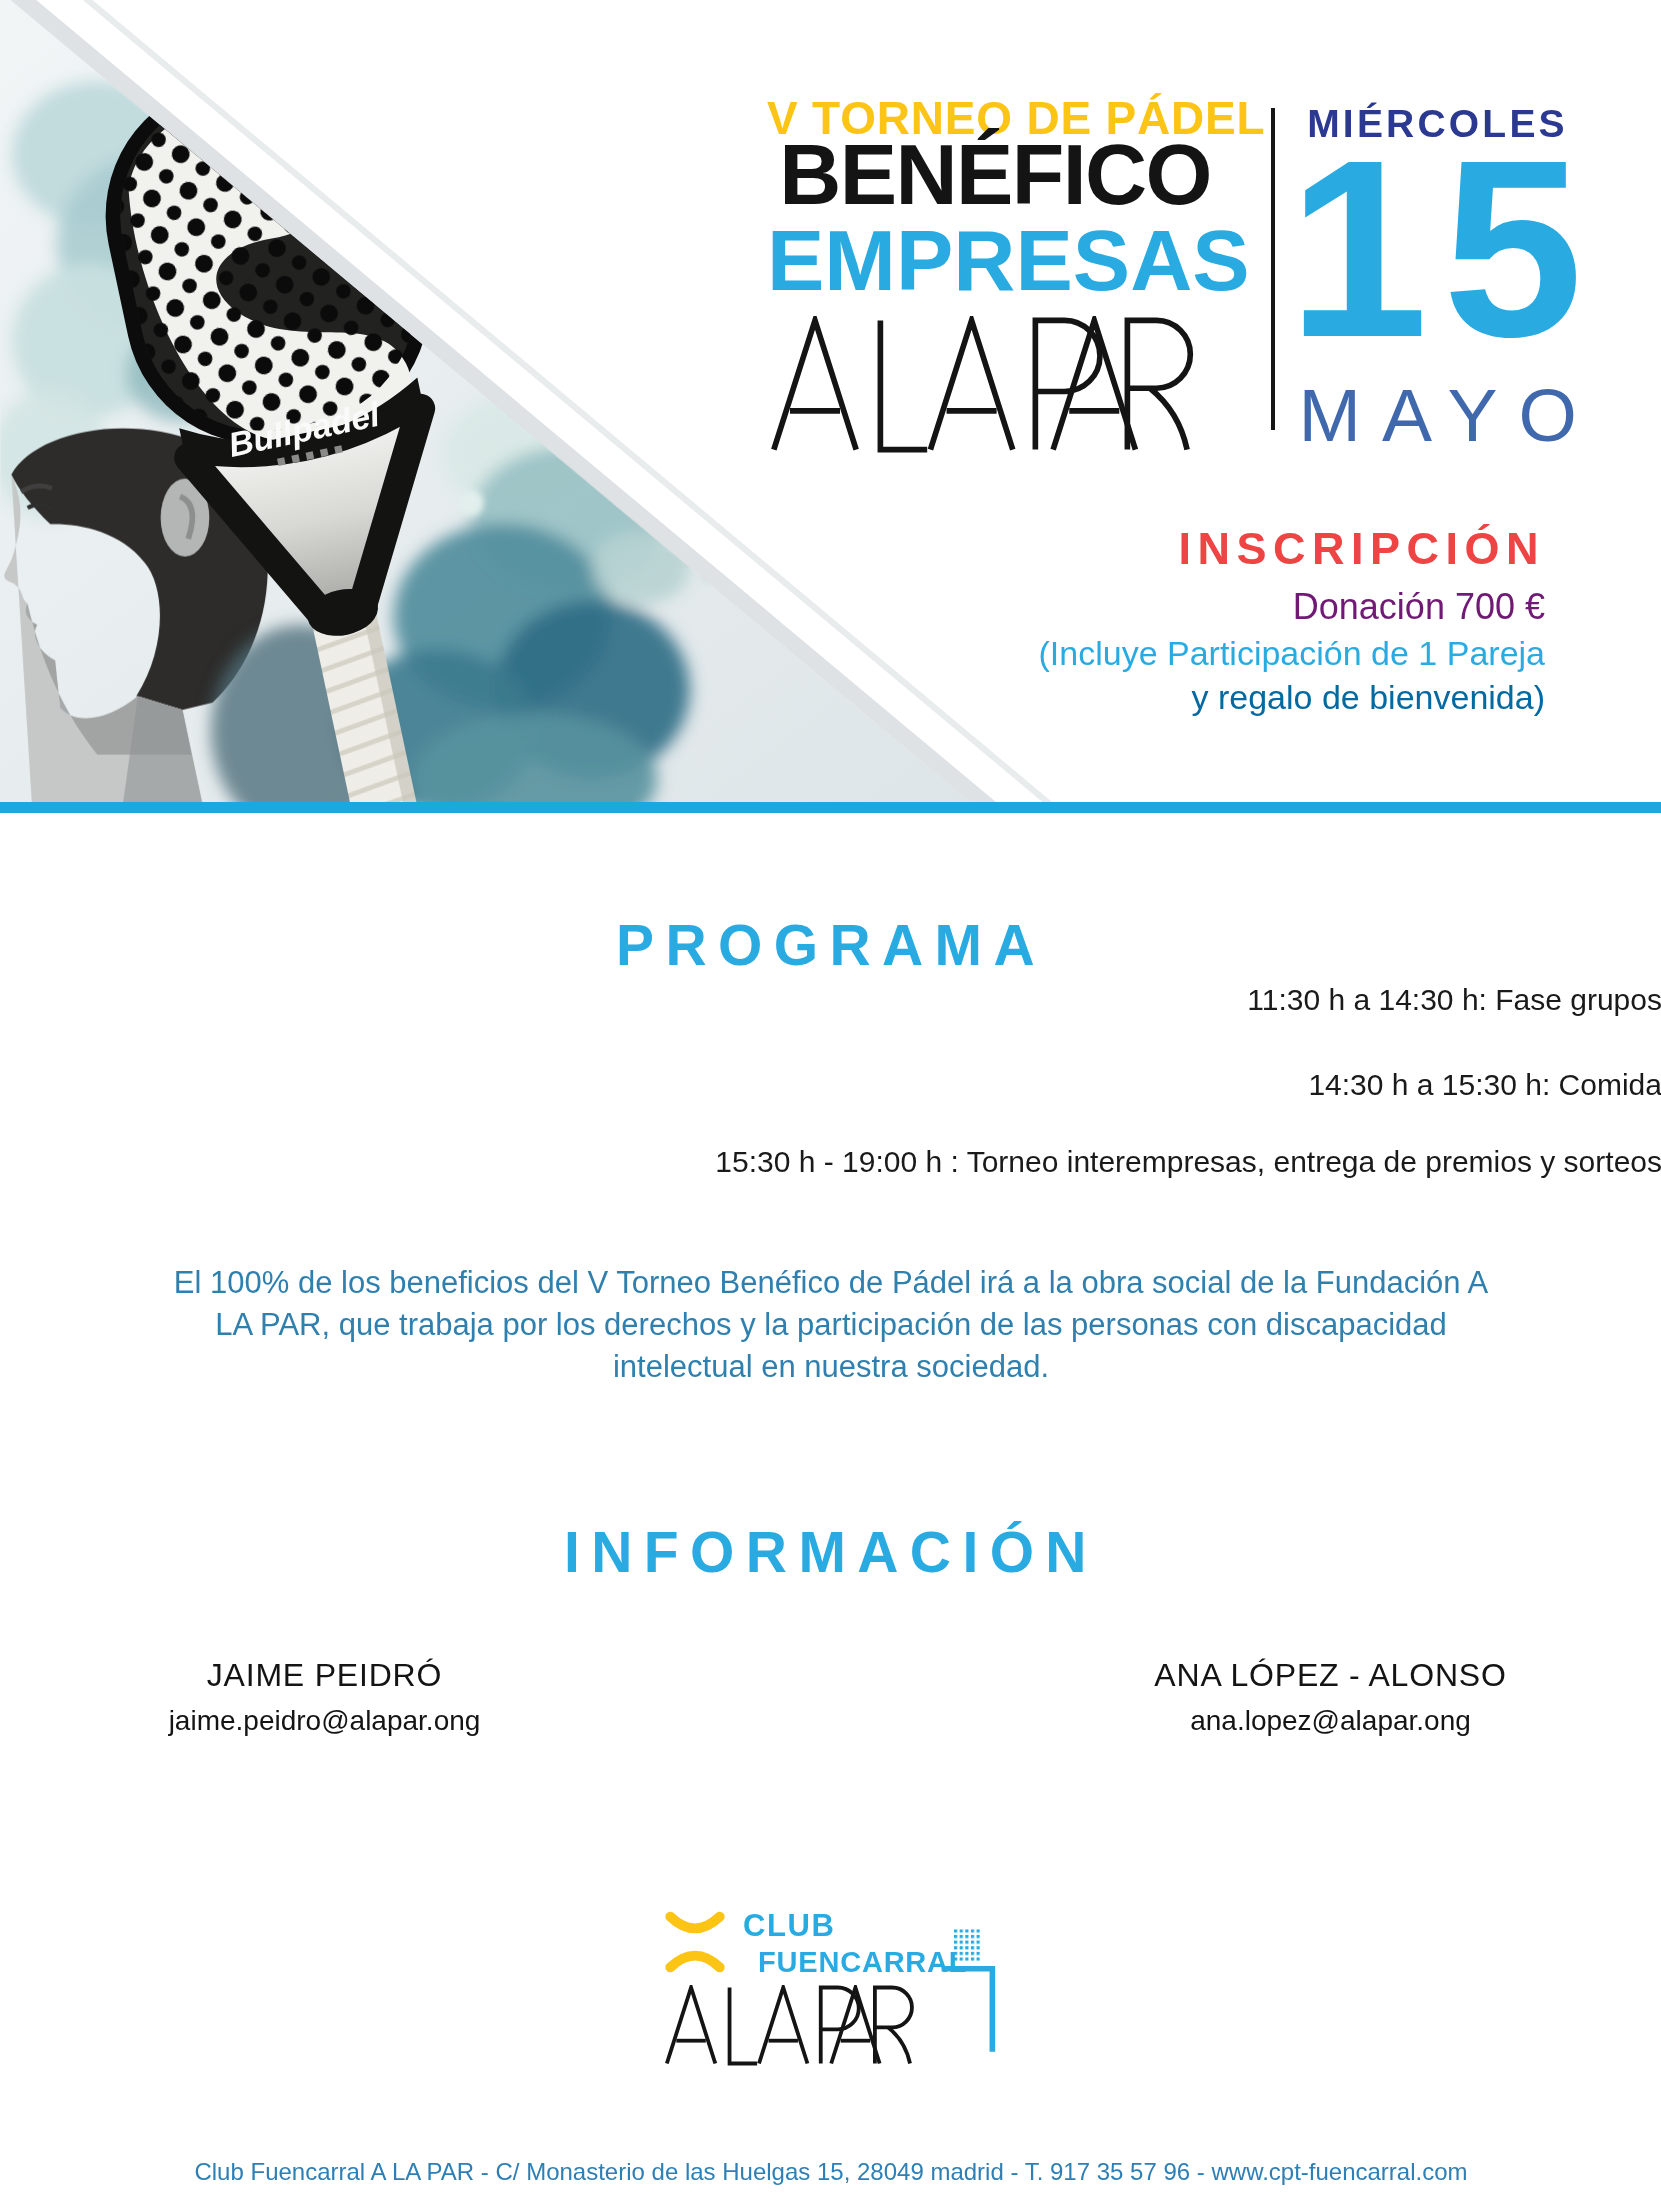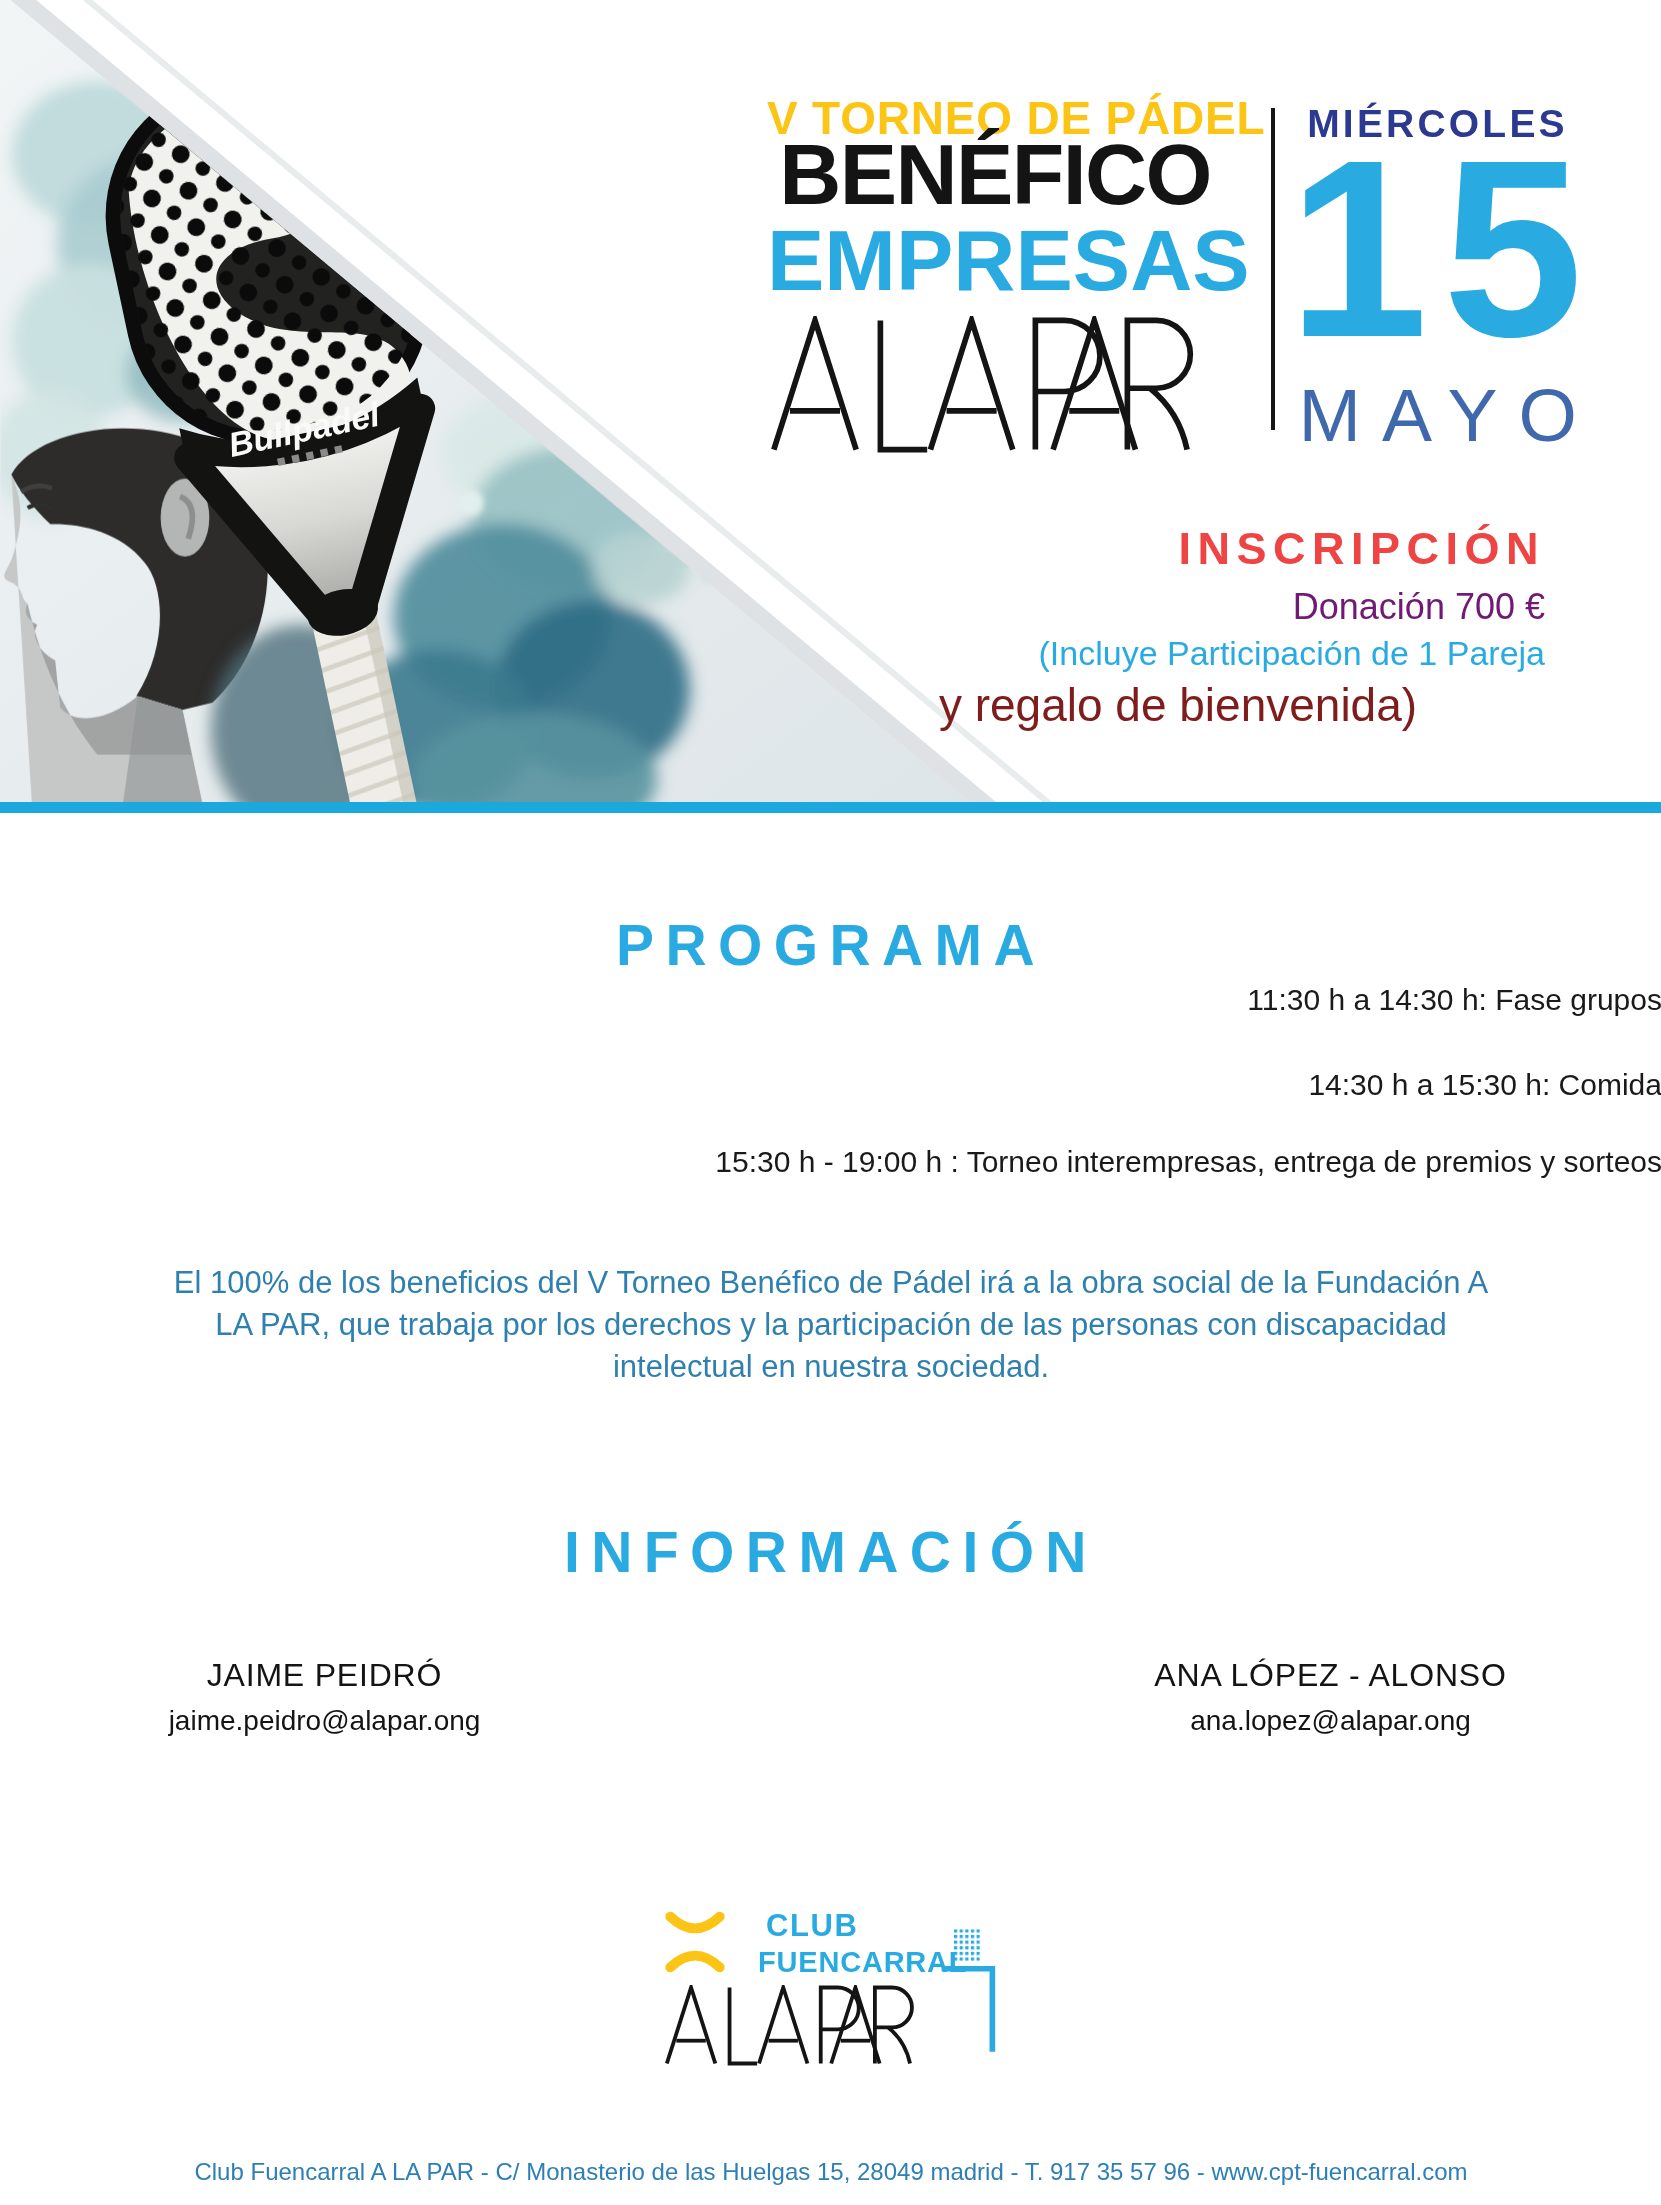--- a/index.html
+++ b/index.html
@@ -30,22 +30,22 @@
   .month{position:absolute;left:0;top:372px;width:299px;font-size:75px;font-weight:400;
     letter-spacing:21px;padding-left:10.5px;box-sizing:border-box;color:#4069AD;white-space:nowrap;}
 
   .inscription{position:absolute;left:811px;top:0;width:734px;text-align:right;}
   .ins-heading{position:absolute;right:0;top:523px;width:734px;font-size:45px;font-weight:700;
     letter-spacing:6.5px;color:#ef4444;white-space:nowrap;}
   .ins-donation{position:absolute;right:0;top:586px;width:734px;font-size:36px;font-weight:500;
     color:#701a75;white-space:nowrap;}
   .ins-line1{position:absolute;right:0;top:634px;width:734px;font-size:34px;font-weight:400;
     color:#29ABE2;white-space:nowrap;}
-  .ins-line2{position:absolute;right:0;top:678px;width:734px;font-size:46px;font-weight:400;
-    color:#7f1d1d;white-space:nowrap;text-align:center;}
+  .ins-line2{position:absolute;right:0;top:678px;width:734px;font-size:34px;font-weight:400;
+    color:#0369a1;white-space:nowrap;}
 
   .blue-rule{position:absolute;left:0;top:802px;width:1662px;height:11.4px;background:#1BA8DC;}
 
   
   .section-heading{position:absolute;left:0;width:1662px;text-align:center;font-size:57px;
     font-weight:700;letter-spacing:11.4px;color:#29ABE2;white-space:nowrap;}
   #programa-heading{top:912px;}
   #informacion-heading{top:1519px;}
 
   .prog-item{position:absolute;left:0;width:1662px;text-align:right;font-size:30px;
@@ -56,21 +56,21 @@
     font-size:31px;font-weight:500;color:#2F80AF;line-height:42px;}
 
   .contact-col{position:absolute;width:503px;text-align:center;}
   #contact-0{left:73px;top:1657px;} #contact-1{left:579px;top:1657px;} #contact-2{left:1079px;top:1657px;}
   .contact-name{font-size:32px;font-weight:500;letter-spacing:0.8px;color:#141414;white-space:nowrap;}
   .contact-email{margin-top:11.4px;font-size:28px;font-weight:400;color:#141414;white-space:nowrap;}
 
   
   .arcs-icon{position:absolute;left:664px;top:1908px;width:62px;height:68px;}
   .club-line1{position:absolute;left:743px;top:1908px;font-size:31px;font-weight:700;
-    letter-spacing:1.6px;color:#29ABE2;white-space:nowrap;margin-left:23px;}
+    letter-spacing:1.6px;color:#29ABE2;white-space:nowrap;}
   .club-line2{position:absolute;left:758px;top:1946px;font-size:29px;font-weight:700;
     letter-spacing:0.8px;color:#29ABE2;white-space:nowrap;}
   .alapar-small{position:absolute;left:664px;top:1985px;width:266px;height:81px;}
   .dots-icon{position:absolute;left:954px;top:1929px;width:29px;height:36px;}
   .corner-icon{position:absolute;left:940px;top:1963px;width:58px;height:92px;}
 
   .footer-line{position:absolute;left:0;top:2158px;width:1662px;text-align:center;
     font-size:24px;font-weight:500;color:#2E7FB5;white-space:nowrap;}
 </style>
 </head>

